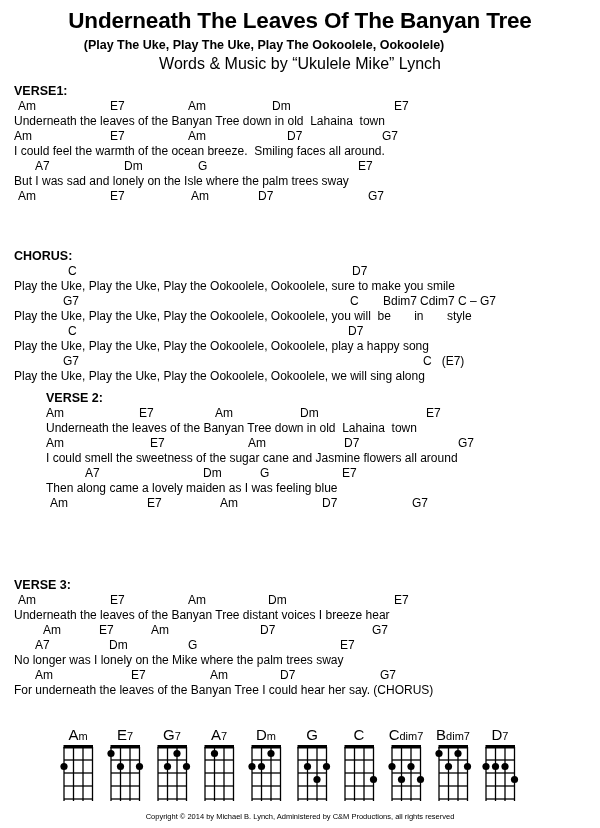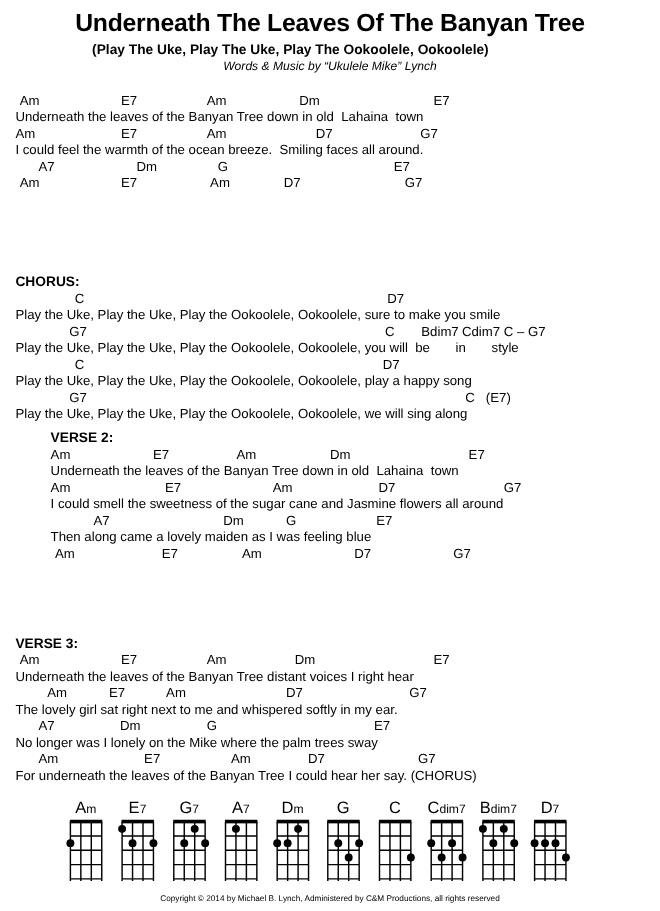--- a/index.html
+++ b/index.html
@@ -1,39 +1,40 @@
 <!DOCTYPE html>
 <html><head>
 <meta charset="utf-8">
 <style>
   html, body { margin:0; padding:0; background:#ffffff; }
   body { width:600px; height:828px; position:relative; overflow:hidden; color:#000; font-family:"Liberation Sans", sans-serif; }
   .title { position:absolute; left:0; width:600px; top:8px; text-align:center; font-weight:bold; font-size:22.5px; letter-spacing:-0.2px; }
   .subtitle { position:absolute; left:0; width:528px; top:38px; text-align:center; font-weight:bold; font-size:12.5px; }
-  .credit { position:absolute; left:0; width:600px; top:55px; text-align:center; font-style:italic; font-size:11px; }
+  .credit { position:absolute; left:0; width:600px; top:55px; text-align:center; font-size:16px; }
   .section { position:absolute; left:14px; width:580px; }
   .heading { font-weight:bold; font-size:12.5px; height:15px; line-height:15px; }
   .chord-line { position:relative; height:15px; line-height:15px; font-size:12px; }
   .chord { position:absolute; top:0; white-space:pre; font-size:12px; }
   .lyric-line { height:15px; line-height:15px; font-size:12px; white-space:pre; }
   .chart-row { position:absolute; top:726px; left:0; width:600px; height:80px; }
   .chord-diagram { position:absolute; top:0; width:40px; height:80px; }
   .cd-name { position:absolute; top:0; left:0; width:40px; text-align:center; font-size:15px; line-height:17px; white-space:nowrap; }
   .cd-name .sub { font-size:11px; }
   .cd-svg { position:absolute; top:19px; left:0; }
   .copyright { position:absolute; left:0; width:600px; top:812px; text-align:center; font-size:7.5px; }
 </style>
 </head>
 <body>
 
 <div class="title">Underneath The Leaves Of The Banyan Tree</div>
 <div class="subtitle">(Play The Uke, Play The Uke, Play The Ookoolele, Ookoolele)</div>
 <div class="credit">Words &amp; Music by “Ukulele Mike” Lynch</div>
 
 <div class="section" style="top:84px;">
+  <div class="heading">VERSE1:</div>
   <div class="lines">
       <div class="chord-line">
         <span class="chord" style="left: 4px;">Am</span>
         <span class="chord" style="left: 96px;">E7</span>
         <span class="chord" style="left: 174px;">Am</span>
         <span class="chord" style="left: 258px;">Dm</span>
         <span class="chord" style="left: 380px;">E7</span>
       </div>
       <div class="lyric-line">Underneath the leaves of the Banyan Tree down in old  Lahaina  town</div>
       <div class="chord-line">
@@ -43,20 +44,21 @@
         <span class="chord" style="left: 273px;">D7</span>
         <span class="chord" style="left: 368px;">G7</span>
       </div>
       <div class="lyric-line">I could feel the warmth of the ocean breeze.  Smiling faces all around.</div>
       <div class="chord-line">
         <span class="chord" style="left: 21px;">A7</span>
         <span class="chord" style="left: 110px;">Dm</span>
         <span class="chord" style="left: 184px;">G</span>
         <span class="chord" style="left: 344px;">E7</span>
       </div>
+      <div class="lyric-line">But I was sad and lonely on the Isle where the palm trees sway</div>
       <div class="chord-line">
         <span class="chord" style="left: 4px;">Am</span>
         <span class="chord" style="left: 96px;">E7</span>
         <span class="chord" style="left: 177px;">Am</span>
         <span class="chord" style="left: 244px;">D7</span>
         <span class="chord" style="left: 354px;">G7</span>
       </div>
     </div>
 </div>
 
@@ -128,29 +130,28 @@
 <div class="section" style="top:578px;">
   <div class="heading">VERSE 3:</div>
   <div class="lines">
       <div class="chord-line">
         <span class="chord" style="left: 4px;">Am</span>
         <span class="chord" style="left: 96px;">E7</span>
         <span class="chord" style="left: 174px;">Am</span>
         <span class="chord" style="left: 254px;">Dm</span>
         <span class="chord" style="left: 380px;">E7</span>
       </div>
-      <div class="lyric-line">Underneath the leaves of the Banyan Tree distant voices I right hear</div>
+      <div class="lyric-line">Underneath the leaves of the Banyan Tree distant voices I breeze hear</div>
       <div class="chord-line">
         <span class="chord" style="left: 29px;">Am</span>
         <span class="chord" style="left: 85px;">E7</span>
         <span class="chord" style="left: 137px;">Am</span>
         <span class="chord" style="left: 246px;">D7</span>
         <span class="chord" style="left: 358px;">G7</span>
       </div>
-      <div class="lyric-line">The lovely girl sat right next to me and whispered softly in my ear.</div>
       <div class="chord-line">
         <span class="chord" style="left: 21px;">A7</span>
         <span class="chord" style="left: 95px;">Dm</span>
         <span class="chord" style="left: 174px;">G</span>
         <span class="chord" style="left: 326px;">E7</span>
       </div>
       <div class="lyric-line">No longer was I lonely on the Mike where the palm trees sway</div>
       <div class="chord-line">
         <span class="chord" style="left: 21px;">Am</span>
         <span class="chord" style="left: 117px;">E7</span>

